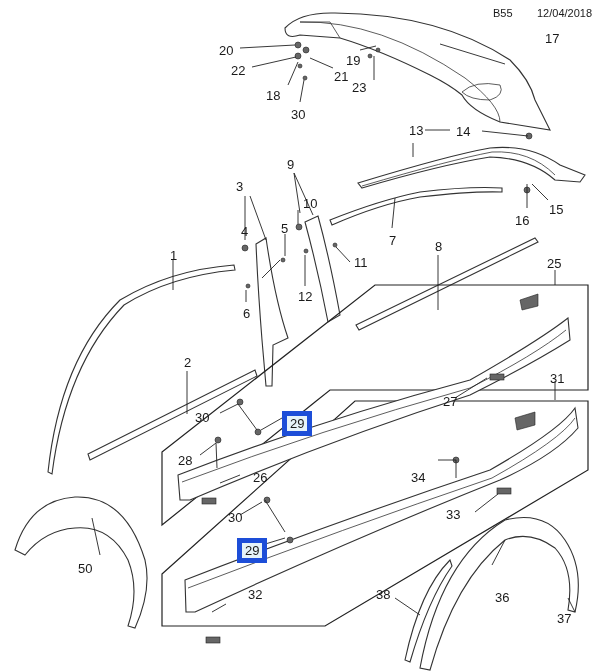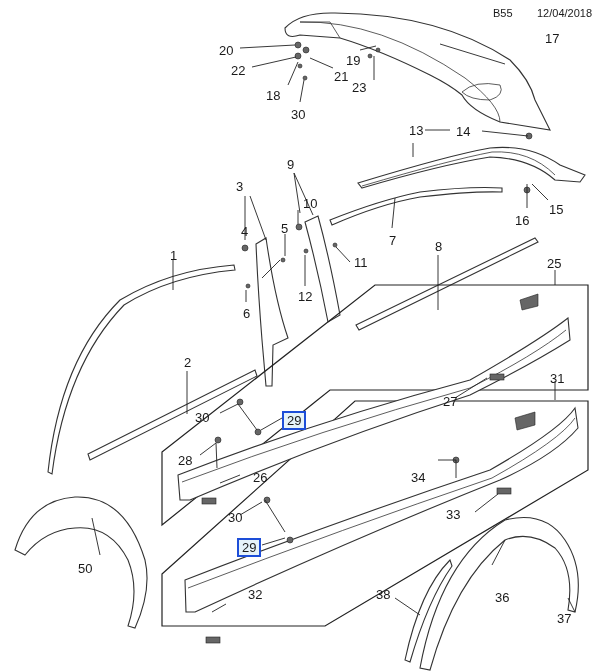--- a/index.html
+++ b/index.html
@@ -1,20 +1,20 @@
 <!DOCTYPE html>
 <html><head>
 <meta charset="utf-8">
 <style>
   html,body{margin:0;padding:0;background:#fff;}
   #stage{position:relative;width:608px;height:672px;overflow:hidden;background:#fff;font-family:"Liberation Sans",sans-serif;}
   svg{position:absolute;left:0;top:0;}
   .lbl{position:absolute;font-size:13px;color:#1a1a1a;font-weight:normal;line-height:1;white-space:nowrap;}
   .hdr{position:absolute;top:7px;font-size:11px;color:#1a1a1a;}
-  .hl{border:2px solid #1d4ed8;background:#e6f3f9;padding:1px 3px;}
+  .hl{border:5px solid #1d4ed8;background:#e6f3f9;padding:1px 3px;}
   .part{fill:#fff;stroke:#333;stroke-width:1.1;}
   .thin{fill:none;stroke:#333;stroke-width:0.8;}
   .lead{stroke:#222;stroke-width:0.9;fill:none;}
   .box{fill:none;stroke:#222;stroke-width:1.2;}
   .clip{fill:#666;stroke:#222;stroke-width:0.6;}
 </style>
 </head>
 <body>
 
 <div id="stage">

